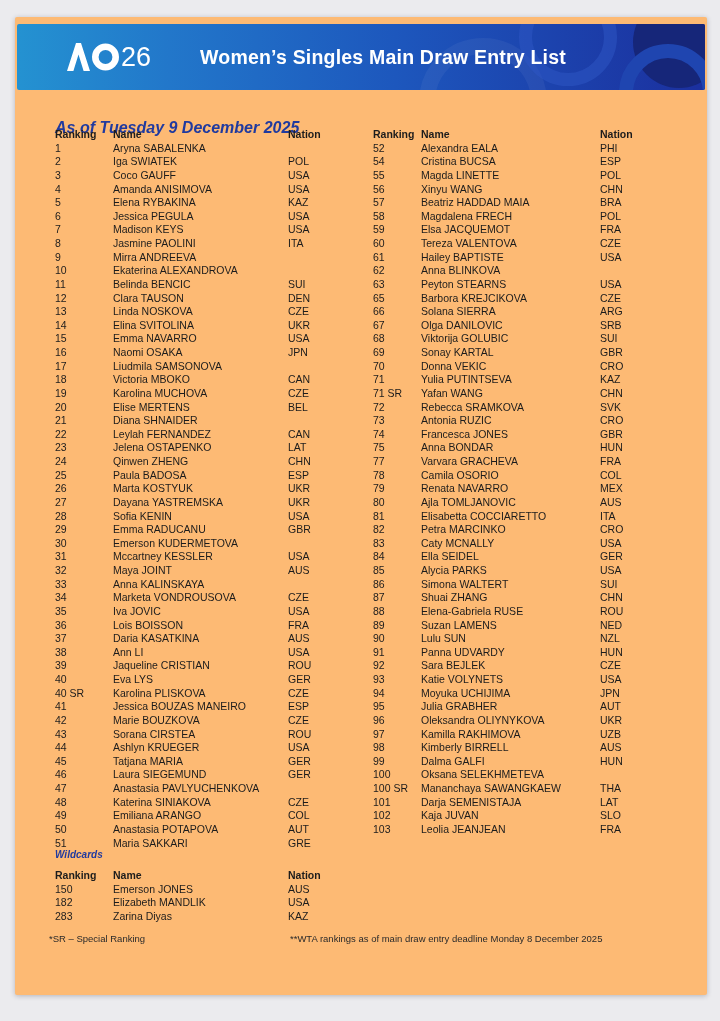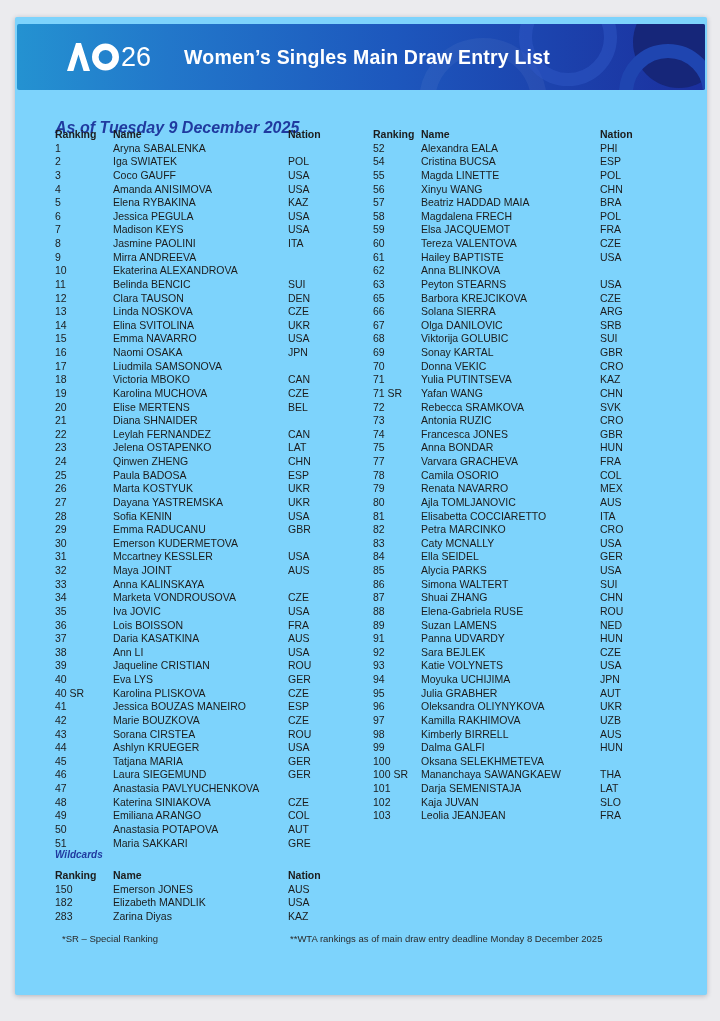--- a/index.html
+++ b/index.html
@@ -5,21 +5,21 @@
   html,body{margin:0;padding:0;}
   body{
     width:720px;height:1021px;
     background:#ebebee;
     font-family:"Liberation Sans", sans-serif;
     position:relative;
     -webkit-font-smoothing:antialiased;
   }
   .page{
     position:absolute;left:15px;top:17px;width:692px;height:978px;
-    background:#7dd3fc;border-radius:2px;
+    background:#fdba74;border-radius:2px;
     box-shadow:0 1px 5px rgba(40,40,60,.28);
     overflow:hidden;
   }
   
   .header-bar{
     position:absolute;left:2px;right:2px;top:7px;height:66px;
     background:linear-gradient(90deg,#2492d1 0%,#2277ca 22%,#1d57bd 55%,#1b2f9e 100%);
     border-radius:2px;
     display:flex;align-items:center;
     padding-left:50px;box-sizing:border-box;
@@ -32,42 +32,42 @@
   .decor.d4{right:158px;top:14px;width:96px;height:96px;border:16px solid rgba(255,255,255,.05);background:transparent;}
   .ao-logo{display:flex;align-items:center;position:relative;z-index:2;}
   .ao-logo svg{display:block;}
   .ao-year{
     color:#ffffff;font-size:27px;font-weight:400;letter-spacing:0px;
     margin-left:2px;line-height:1;
   }
   .bar-title{
     position:relative;z-index:2;
     color:#ffffff;font-weight:bold;font-size:19.5px;letter-spacing:.2px;
-    margin-left:33px;
+    margin-left:49px;
   }
   
   .date-line{
     position:absolute;left:40px;top:102px;
     color:#203a9f;font-weight:bold;font-style:italic;font-size:16px;
   }
   
   .entry-table{position:absolute;top:111px;font-size:10.5px;color:#1c1c1c;}
   .entry-table.tbl-left{left:40px;width:300px;}
   .entry-table.tbl-right{left:358px;width:300px;}
   .t-row{display:grid;line-height:13.62px;white-space:nowrap;}
   .tbl-left .t-row, .tbl-wild .t-row{grid-template-columns:58px 175px 1fr;}
   .tbl-right .t-row{grid-template-columns:48px 179px 1fr;}
   .t-row.t-head span{font-weight:bold;}
   
   .wildcards{position:absolute;left:40px;top:832px;}
   .wild-heading{color:#203a9f;font-weight:bold;font-style:italic;font-size:10px;}
   .tbl-wild{font-size:10.5px;color:#1c1c1c;margin-top:9px;}
   
   .footnote{position:absolute;top:916px;font-size:9.5px;color:#2a2a2a;}
-  .footnote.fn-left{left:47px;}
+  .footnote.fn-left{left:34px;}
   .footnote.fn-right{left:275px;text-align:center;}
 </style>
 </head>
 <body>
 
 <div class="page">
 
   <div class="header-bar">
     <div class="decor d4"></div>
     <div class="decor d1"></div>
@@ -532,20 +532,25 @@
       </div>
       <div class="t-row">
         <span class="c-ranking">88</span>
         <span class="c-name">Elena-Gabriela RUSE</span>
         <span class="c-nation">ROU</span>
       </div>
       <div class="t-row">
         <span class="c-ranking">89</span>
         <span class="c-name">Suzan LAMENS</span>
         <span class="c-nation">NED</span>
+      </div>
+      <div class="t-row">
+        <span class="c-ranking">90</span>
+        <span class="c-name">Lulu SUN</span>
+        <span class="c-nation">NZL</span>
       </div>
       <div class="t-row">
         <span class="c-ranking">91</span>
         <span class="c-name">Panna UDVARDY</span>
         <span class="c-nation">HUN</span>
       </div>
       <div class="t-row">
         <span class="c-ranking">92</span>
         <span class="c-name">Sara BEJLEK</span>
         <span class="c-nation">CZE</span>

